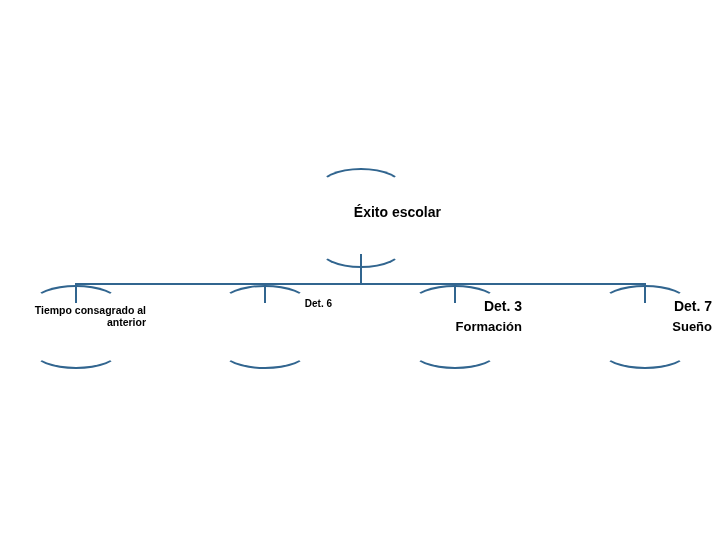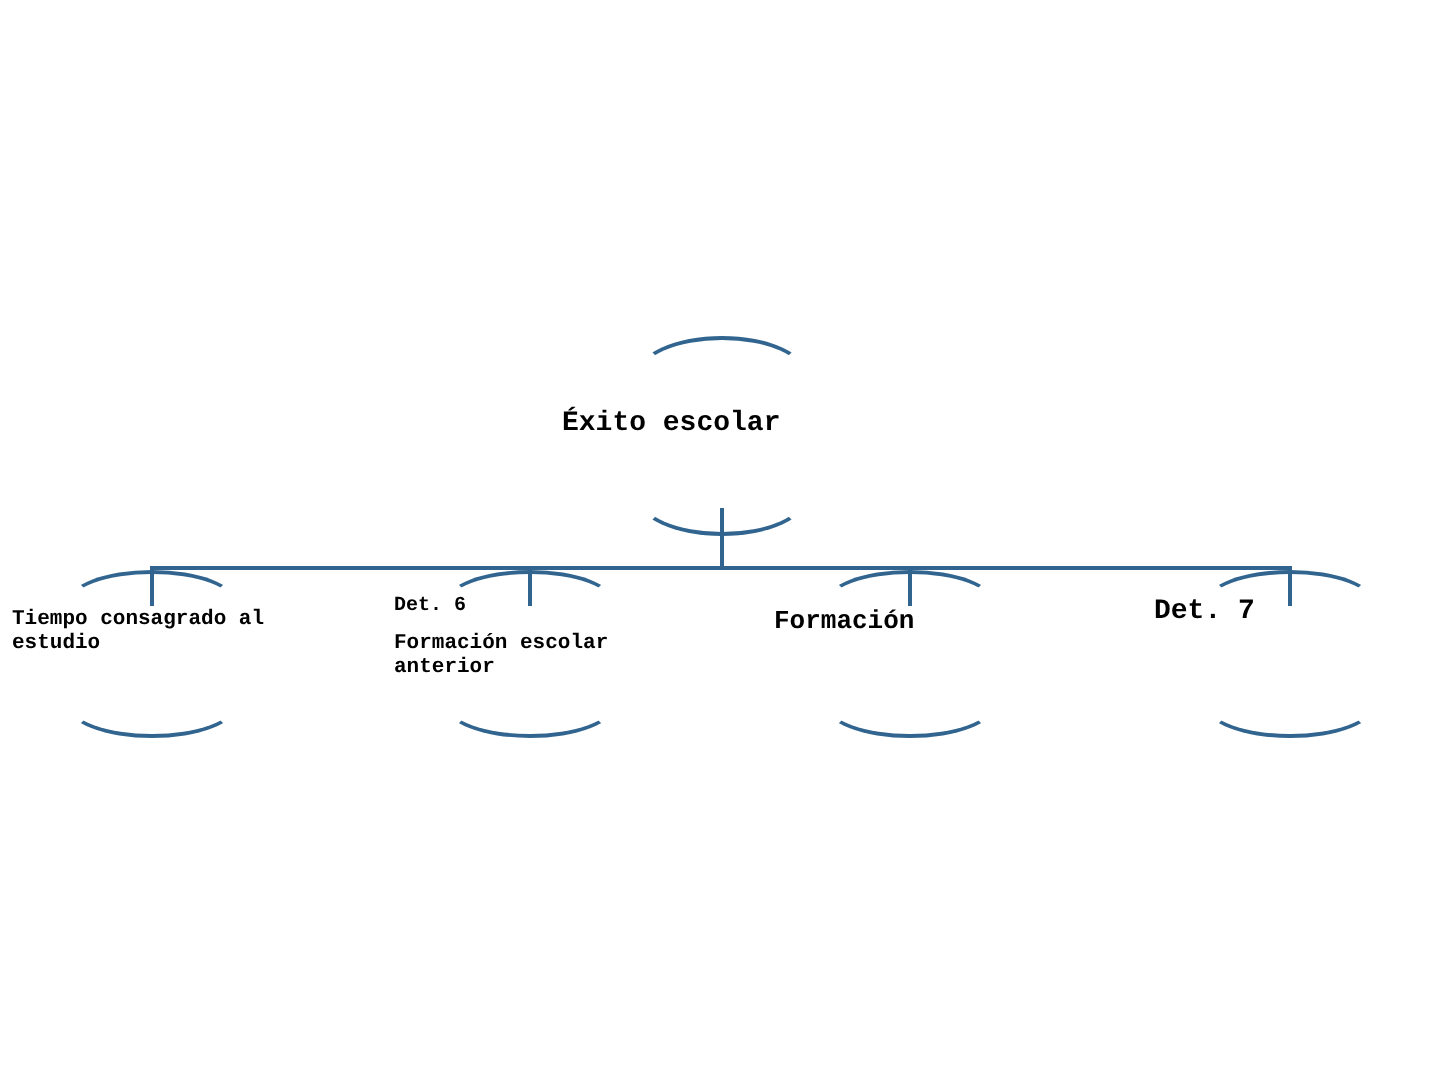--- a/index.html
+++ b/index.html
@@ -41,24 +41,23 @@
   .line-v, .line-h {
     position: absolute;
     background: #31658F;
   }
   .line-v { width: 2px; }
   .line-h { height: 2px; }
 
   
   .node-label {
     position: absolute;
-    text-align: left;
+    text-align: right;
     color: #000000;
     line-height: 1.15;
-    font-family: Liberation Mono, monospace;
   }
   .root-label {
     font-size: 14px;
     font-weight: bold;
   }
   .det-title {
     font-weight: bold;
     color: #000000;
   }
   .det-text {
@@ -86,38 +85,39 @@
   <div class="line-h" style="left:75px; top:283px; width:570px;"></div>
   <div class="line-v" style="left:75px; top:283px; height:20px;"></div>
   <div class="line-v" style="left:264px; top:283px; height:20px;"></div>
   <div class="line-v" style="left:454px; top:283px; height:20px;"></div>
   <div class="line-v" style="left:644px; top:283px; height:20px;"></div>
 
   <div class="arc-top" style="left:33px; top:285px; width:86px; height:34px;"></div>
   <div class="arc-bottom" style="left:33px; top:335px; width:86px; height:34px;"></div>
   <div class="node-label size-small" style="left:6px; top:298px; width:140px;">
     <div class="gap"></div>
-    <div class="det-text">Tiempo consagrado al estudio</div>
+    <div class="det-text">Tiempo consagrado al anterior</div>
   </div>
 
   <div class="arc-top" style="left:222px; top:285px; width:86px; height:34px;"></div>
   <div class="arc-bottom" style="left:222px; top:335px; width:86px; height:34px;"></div>
   <div class="node-label size-med" style="left:197px; top:298px; width:135px;">
     <div class="det-title">Det. 6</div>
     <div class="gap"></div>
-    <div class="det-text">Formación escolar anterior</div>
   </div>
 
   <div class="arc-top" style="left:412px; top:285px; width:86px; height:34px;"></div>
   <div class="arc-bottom" style="left:412px; top:335px; width:86px; height:34px;"></div>
   <div class="node-label size-large" style="left:387px; top:298px; width:135px;">
+    <div class="det-title">Det. 3</div>
     <div class="gap"></div>
     <div class="det-text">Formación</div>
   </div>
 
   <div class="arc-top" style="left:602px; top:285px; width:86px; height:34px;"></div>
   <div class="arc-bottom" style="left:602px; top:335px; width:86px; height:34px;"></div>
   <div class="node-label size-large" style="left:577px; top:298px; width:135px;">
     <div class="det-title">Det. 7</div>
     <div class="gap"></div>
+    <div class="det-text">Sueño</div>
   </div>
 
 </div>
 
 </body></html>

